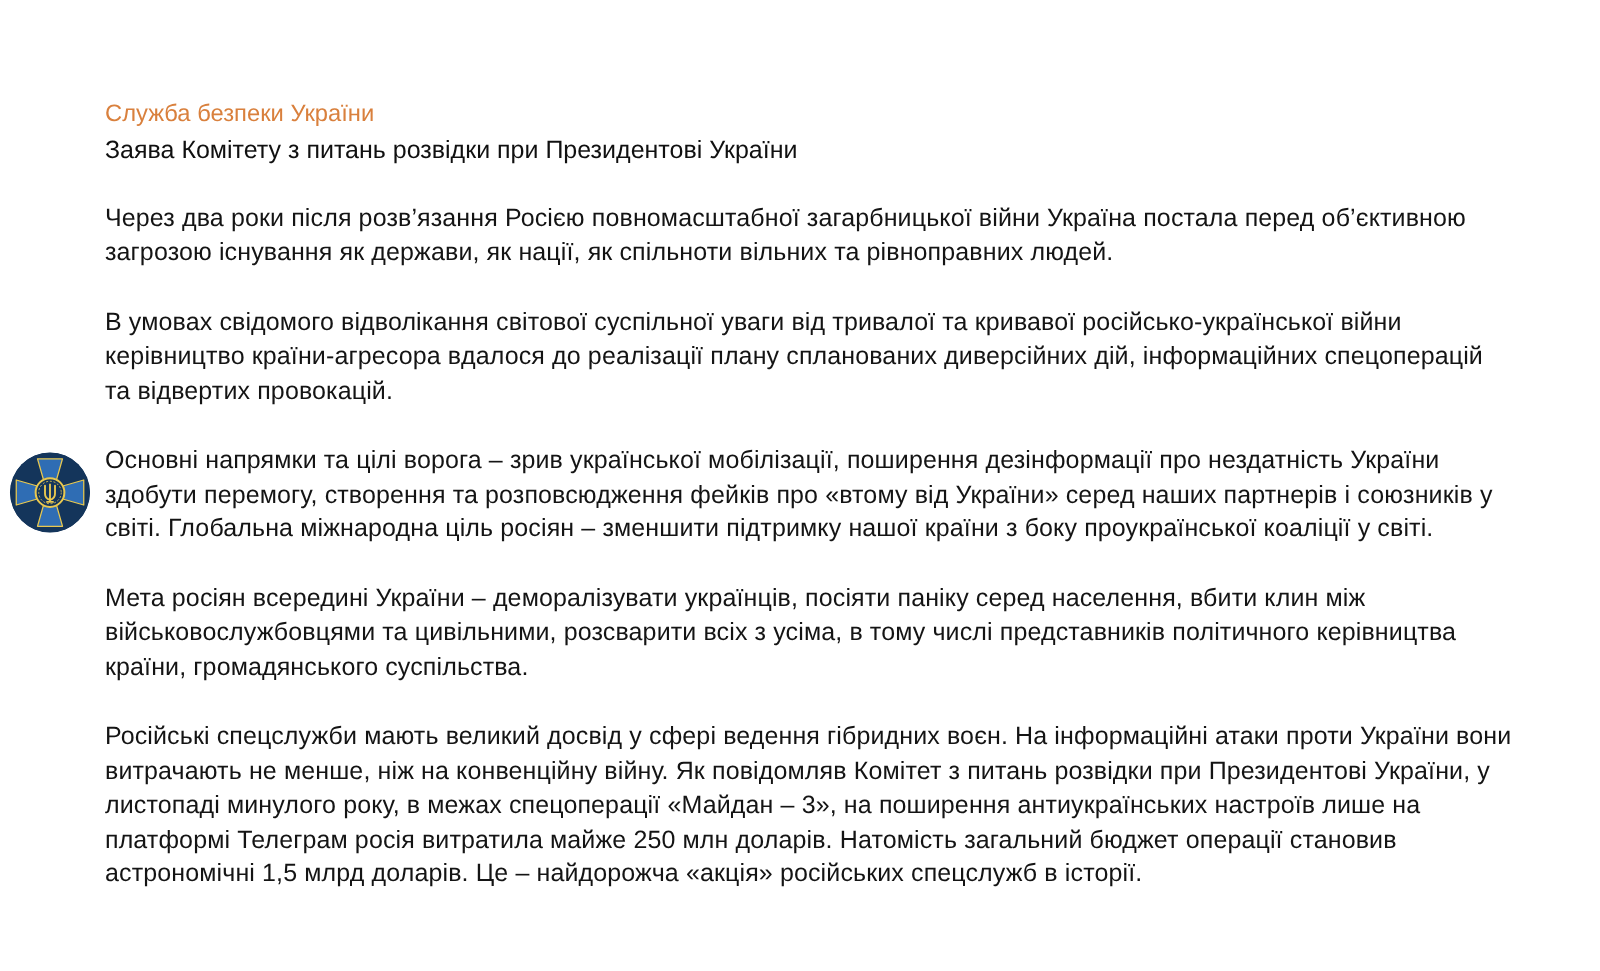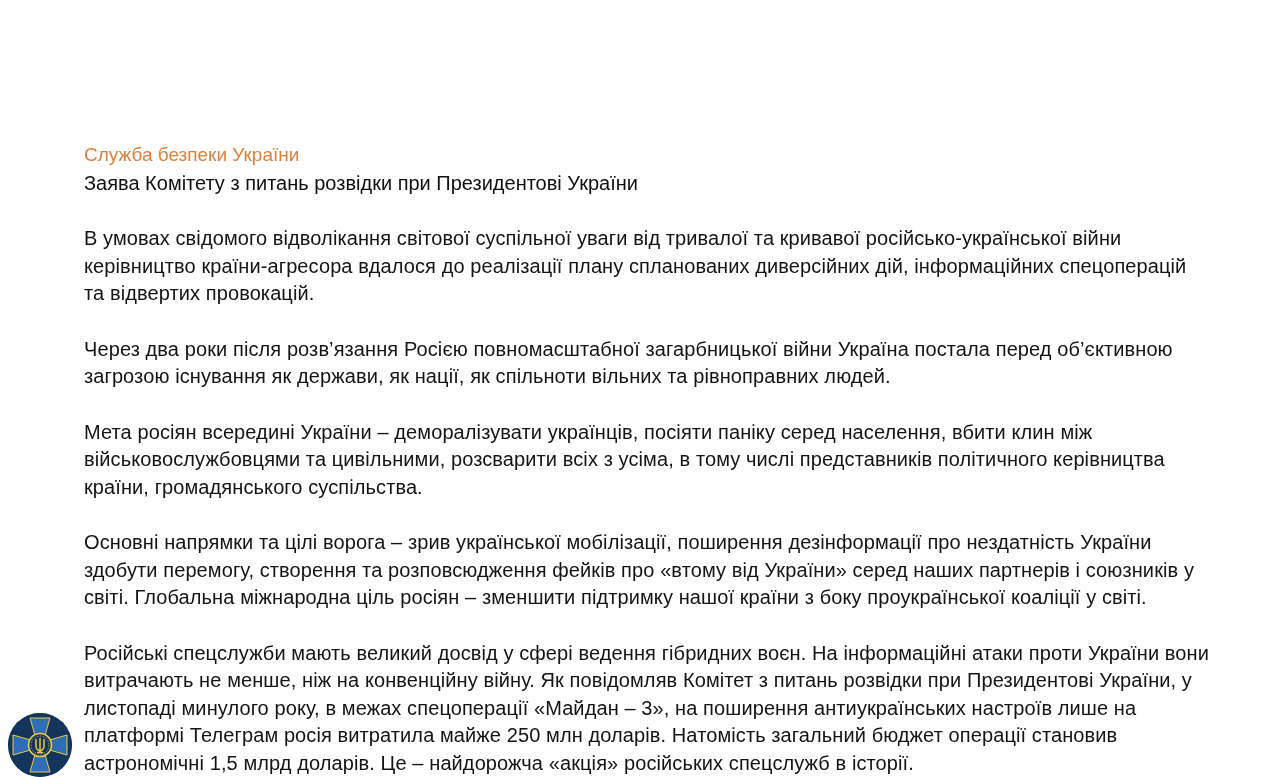--- a/index.html
+++ b/index.html
@@ -13,21 +13,21 @@
   }
   *{margin:0;padding:0;box-sizing:border-box;}
   html,body{
     width:1280px;
     background:var(--background);
     font-family:"Liberation Sans","DejaVu Sans",sans-serif;
     -webkit-font-smoothing:antialiased;
   }
   .post{
     display:flex;
-    align-items:flex-end;
+    align-items:center;
     padding:10px 0 0 8px;
     width:1280px;
     min-height:777px;
   }
   .avatar{
     flex:0 0 64px;
     width:64px;
     height:64px;
     border-radius:50%;
     overflow:hidden;
@@ -85,21 +85,21 @@
         <path d="M32 25.5v13"></path>
         <path d="M29.6 39.5h4.8"></path>
       </g>
     </svg>
   </div>
 
   <div class="content">
     <div class="channel-name">Служба безпеки України</div>
     <h1 class="post-title">Заява Комітету з питань розвідки при Президентові України</h1>
     <div class="message-body">
+        <p>Через два роки після розв’язання Росією повномасштабної загарбницької війни Україна постала перед об’єктивною загрозою існування як держави, як нації, як спільноти вільних та рівноправних людей.</p>
         <p>В умовах свідомого відволікання світової суспільної уваги від тривалої та кривавої російсько-української війни керівництво країни-агресора вдалося до реалізації плану спланованих диверсійних дій, інформаційних спецоперацій та відвертих провокацій.</p>
-        <p>Через два роки після розв’язання Росією повномасштабної загарбницької війни Україна постала перед об’єктивною загрозою існування як держави, як нації, як спільноти вільних та рівноправних людей.</p>
+        <p>Основні напрямки та цілі ворога – зрив української мобілізації, поширення дезінформації про нездатність України здобути перемогу, створення та розповсюдження фейків про «втому від України» серед наших партнерів і союзників у світі. Глобальна міжнародна ціль росіян – зменшити підтримку нашої країни з боку проукраїнської коаліції у світі.</p>
         <p>Мета росіян всередині України – деморалізувати українців, посіяти паніку серед населення, вбити клин між військовослужбовцями та цивільними, розсварити всіх з усіма, в тому числі представників політичного керівництва країни, громадянського суспільства.</p>
-        <p>Основні напрямки та цілі ворога – зрив української мобілізації, поширення дезінформації про нездатність України здобути перемогу, створення та розповсюдження фейків про «втому від України» серед наших партнерів і союзників у світі. Глобальна міжнародна ціль росіян – зменшити підтримку нашої країни з боку проукраїнської коаліції у світі.</p>
         <p>Російські спецслужби мають великий досвід у сфері ведення гібридних воєн. На інформаційні атаки проти України вони витрачають не менше, ніж на конвенційну війну. Як повідомляв Комітет з питань розвідки при Президентові України, у листопаді минулого року, в межах спецоперації «Майдан – 3», на поширення антиукраїнських настроїв лише на платформі Телеграм росія витратила майже 250 млн доларів. Натомість загальний бюджет операції становив астрономічні 1,5 млрд доларів. Це – найдорожча «акція» російських спецслужб в історії.</p>
       </div>
   </div>
 
 </div>
 
 </body></html>

